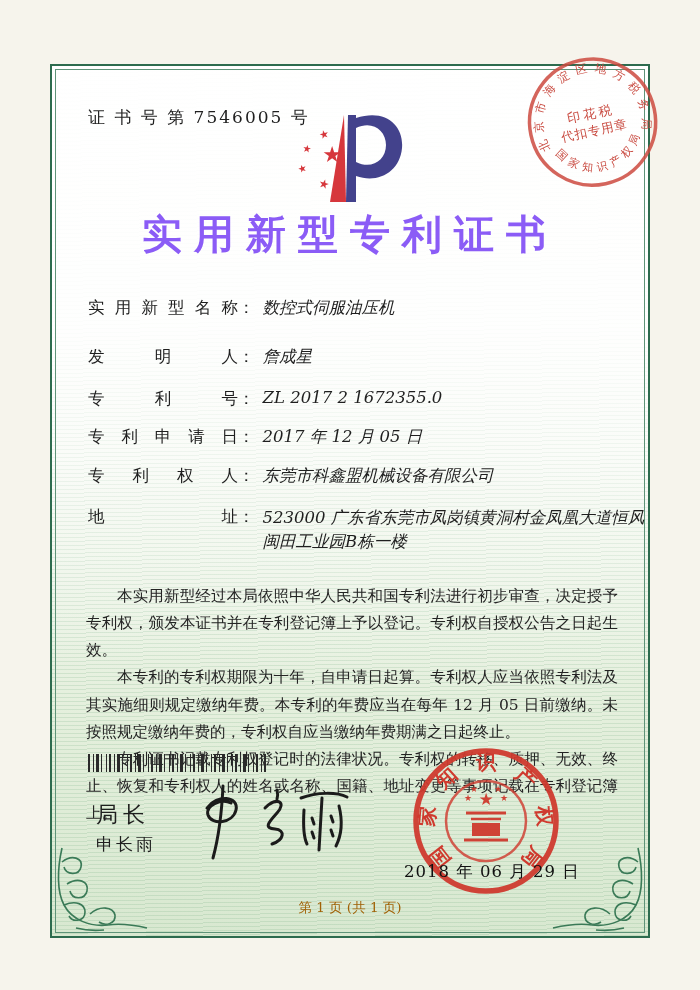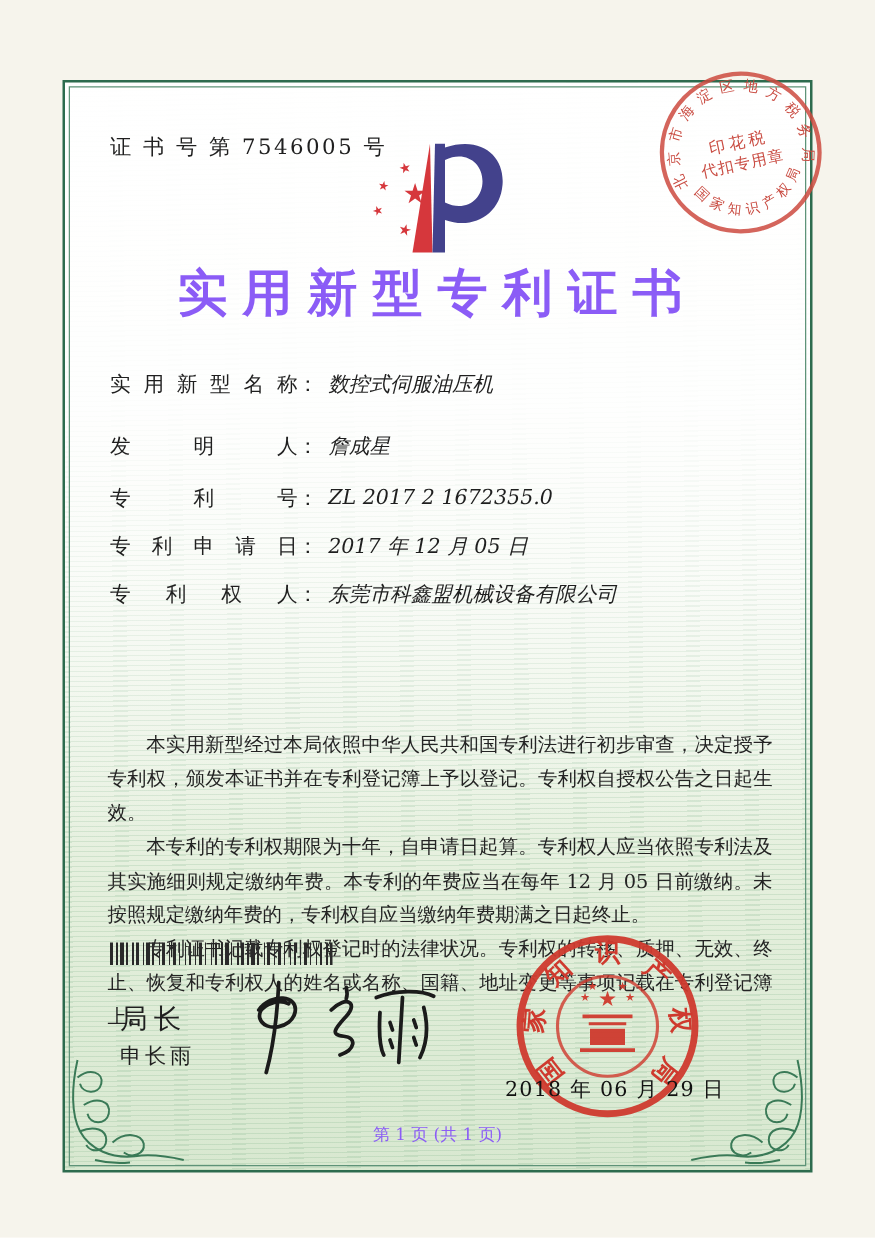--- a/index.html
+++ b/index.html
@@ -46,21 +46,21 @@
       #2a2a2a 5px 6px, transparent 6px 8px,
       #2a2a2a 8px 11px, transparent 11px 13px,
       #2a2a2a 13px 14px, transparent 14px 18px,
       #2a2a2a 18px 19px, transparent 19px 21px);
   }
   .director-title{left:96px; top:800px; font-size:22px; letter-spacing:5px;}
   .director-name{left:96px; top:833px; font-size:17px; letter-spacing:3px;text-align:right;}
   .signature{left:185px; top:778px;}
   .seal-box{left:410px; top:745px;}
   .seal-date{left:404px; top:861px; font-size:16.5px; letter-spacing:1px; color:#111; z-index:5;}
-  .footer{left:0; top:899px; width:700px; text-align:center; font-size:13.5px; color:#8b5cf6;}
+  .footer{left:0; top:899px; width:700px; text-align:center; font-size:13.5px; color:#a16207;}
   .stamp-box{left:523px; top:52px; transform:rotate(-12deg);}
   .flourish{z-index:2;}
   .flourish.right{transform:scaleX(-1);}
 </style>
 </head>
 <body>
 
 <div class="page">
   <div class="sheet">
     <div class="sheet-inner"></div>
@@ -124,20 +124,23 @@
   </div>
   <div class="abs row" style="top:388px;">
     <span class="flabel">专利号</span><span class="colon">：</span><span class="fvalue">ZL 2017 2 1672355.0</span>
   </div>
   <div class="abs row" style="top:426px;">
     <span class="flabel">专利申请日</span><span class="colon">：</span><span class="fvalue">2017 年 12 月 05 日</span>
   </div>
   <div class="abs row" style="top:465px;">
     <span class="flabel">专利权人</span><span class="colon">：</span><span class="fvalue">东莞市科鑫盟机械设备有限公司</span>
   </div>
+  <div class="abs row" style="top:506px;">
+    <span class="flabel">地址</span><span class="colon">：</span><span class="fvalue wrap">523000 广东省东莞市凤岗镇黄洞村金凤凰大道恒风闽田工业园B栋一楼</span>
+  </div>
 
   <div class="abs body-text">
     <p>本实用新型经过本局依照中华人民共和国专利法进行初步审查，决定授予专利权，颁发本证书并在专利登记簿上予以登记。专利权自授权公告之日起生效。</p>
     <p>本专利的专利权期限为十年，自申请日起算。专利权人应当依照专利法及其实施细则规定缴纳年费。本专利的年费应当在每年 12 月 05 日前缴纳。未按照规定缴纳年费的，专利权自应当缴纳年费期满之日起终止。</p>
     <p>专利证书记载专利权登记时的法律状况。专利权的转移、质押、无效、终止、恢复和专利权人的姓名或名称、国籍、地址变更等事项记载在专利登记簿上。</p>
   </div>
 
   <div class="abs barcode"></div>
 
   <div class="abs director-title">局长</div>

